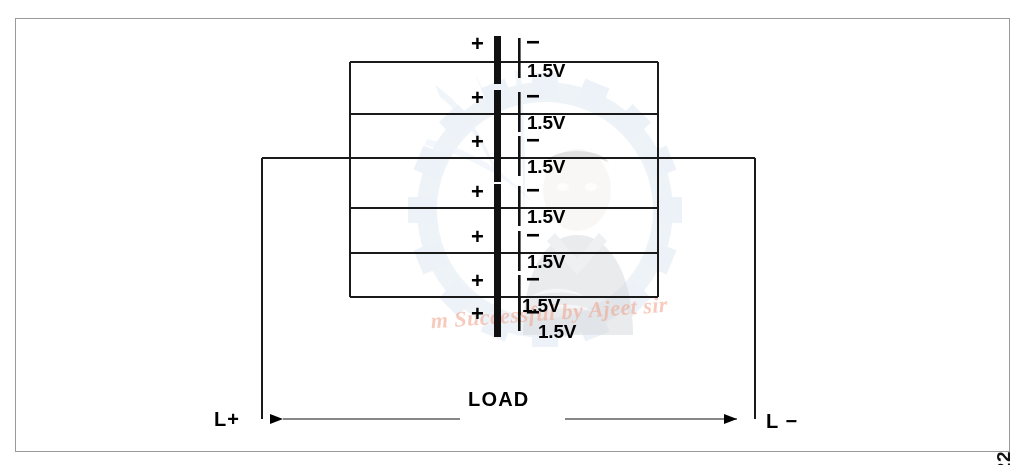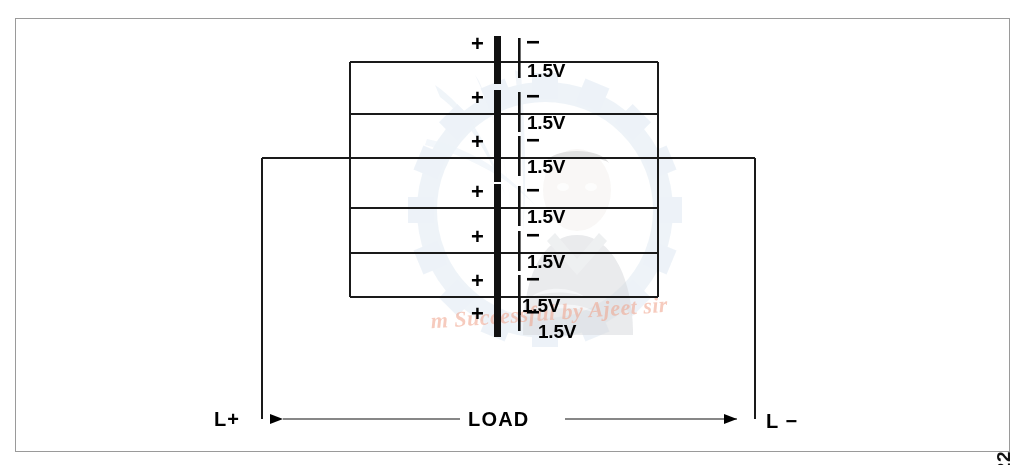--- a/index.html
+++ b/index.html
@@ -241,18 +241,18 @@
 
   <div class="lbl v-lbl" style="left:527px; top:60px;">1.5V</div>
   <div class="lbl v-lbl" style="left:527px; top:112px;">1.5V</div>
   <div class="lbl v-lbl" style="left:527px; top:156px;">1.5V</div>
   <div class="lbl v-lbl" style="left:527px; top:206px;">1.5V</div>
   <div class="lbl v-lbl" style="left:527px; top:251px;">1.5V</div>
   <div class="lbl v-lbl" style="left:522px; top:295px;">1.5V</div>
   <div class="lbl v-lbl" style="left:538px; top:321px;">1.5V</div>
 
   <div class="lbl term-lbl" style="left:214px; top:408px;">L+</div>
-  <div class="lbl load-lbl" style="left:468px; top:408px;">LOAD</div>
+  <div class="lbl load-lbl" style="left:468px; top:388px;">LOAD</div>
   <div class="lbl term-lbl" style="left:766px; top:410px;">L −</div>
 
   <div id="code-lbl">EL112522</div>
 
 </div>
 
 </body></html>

